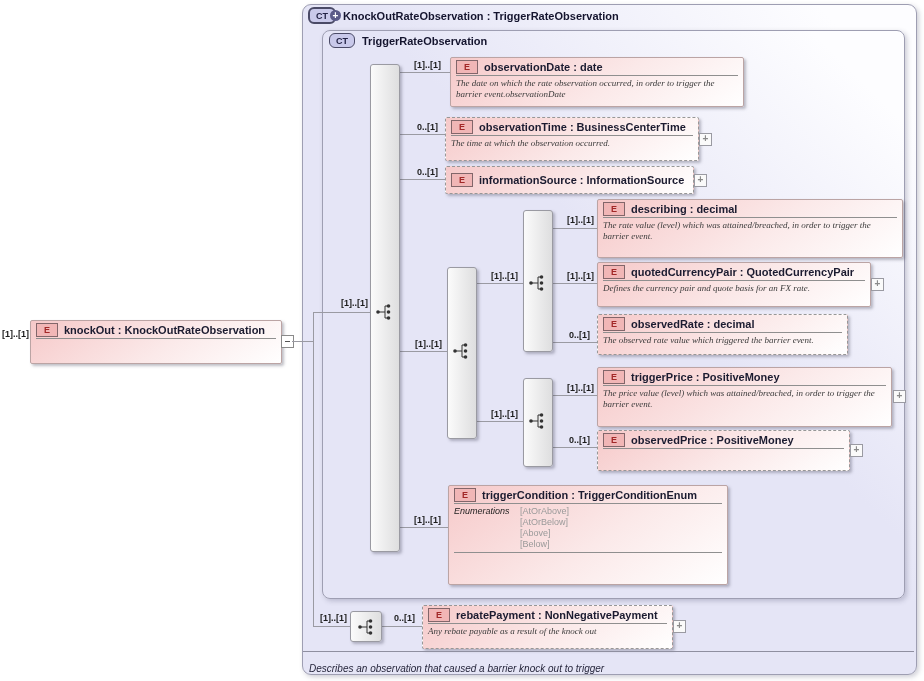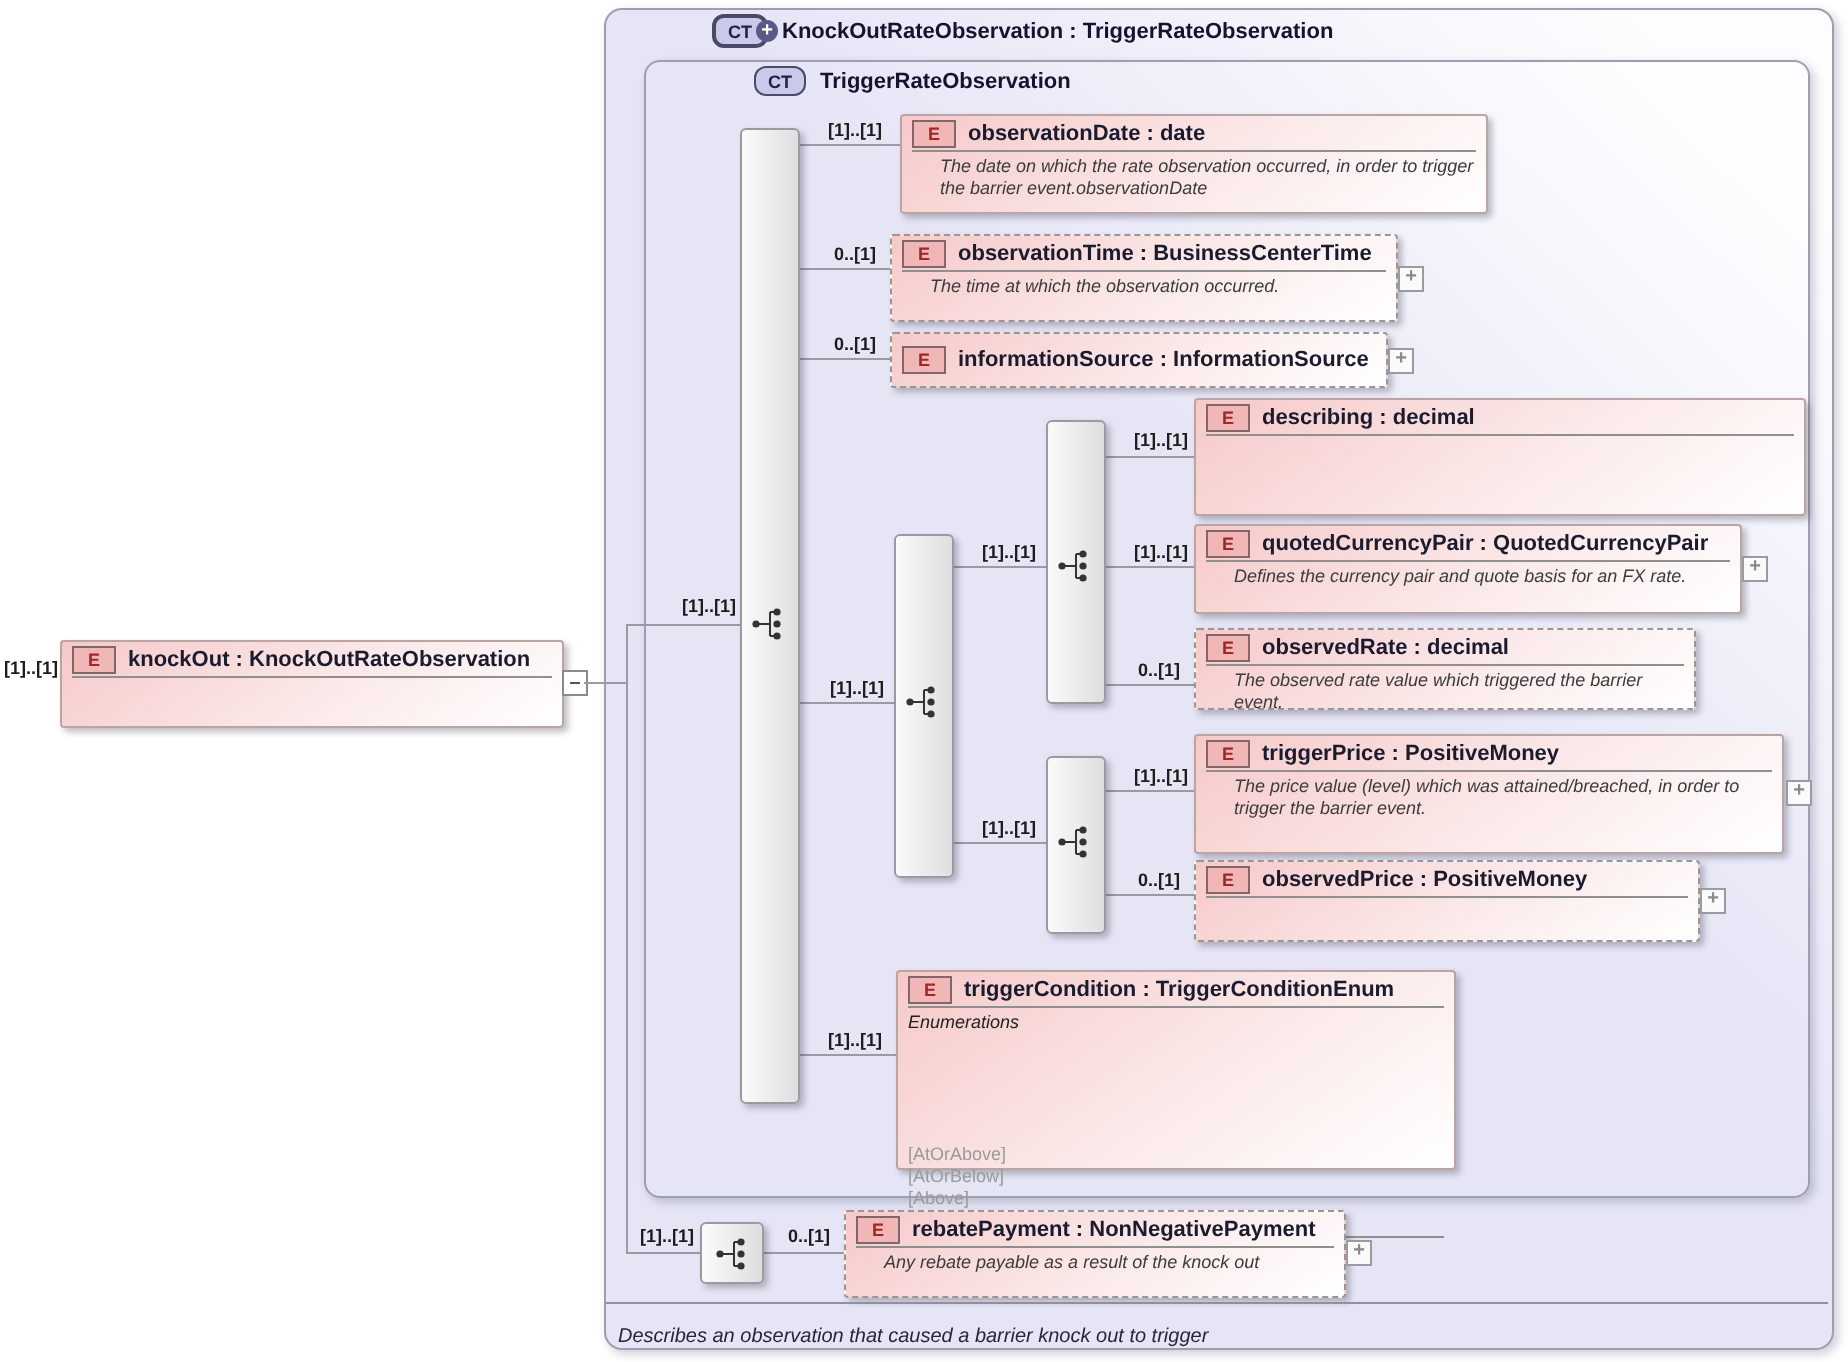--- a/index.html
+++ b/index.html
@@ -2,42 +2,42 @@
 <html><head>
 <meta charset="utf-8">
 <style>
   html,body{margin:0;padding:0;background:#ffffff;font-family:"Liberation Sans",sans-serif;}
   #canvas{position:relative;width:924px;height:681px;overflow:hidden;background:#fff;}
 
   
   .ct-box{position:absolute;border:1px solid #9e9eb2;border-radius:9px;
           background:linear-gradient(to top right,#e5e5f6 55%,#fdfdff 92%);
           box-shadow:2px 2px 5px rgba(60,60,90,.25);}
-  .ct-head{position:absolute;display:flex;align-items:center;gap:7px;white-space:nowrap;margin-left:48px;}
+  .ct-head{position:absolute;display:flex;align-items:center;gap:7px;white-space:nowrap;}
   .ct-badge{position:relative;height:13px;min-width:18px;border:2px solid #4a4a66;border-radius:6px;
             background:#c9c9ea;color:#222244;font-size:9px;font-weight:bold;
             display:flex;align-items:center;justify-content:center;padding:0 3px;}
   .ct-plus-circle{position:absolute;right:-7px;top:1px;width:11px;height:11px;border-radius:50%;
             background:#5a5a88;color:#fff;font-size:10px;line-height:11px;text-align:center;font-weight:bold;}
   .ct-title{font-size:11px;font-weight:bold;color:#14142e;}
 
   
   .el-box{position:absolute;border:1px solid #bba4a4;border-radius:2px;
           background:linear-gradient(145deg,#f6c9c9 0%,#fbe9e9 55%,#ffffff 100%);
           box-shadow:2px 2px 3px rgba(70,70,90,.35);}
   .el-box.dashed{border:1px dashed #979797;}
   .el-head{display:flex;align-items:center;gap:6px;padding:2px 5px 1px 5px;height:13px;}
   .e-badge{width:20px;height:12px;flex:0 0 20px;border:1px solid #82666a;background:#f1b6b6;
            color:#a22828;font-size:9px;font-weight:bold;display:flex;align-items:center;justify-content:center;}
   .el-title{font-size:11px;font-weight:bold;color:#1b1b30;white-space:nowrap;}
   .el-sep{border-top:1px solid #8f8f8f;margin:1px 5px 1px 5px;}
-  .el-desc{font-style:italic;font-size:9px;color:#3c3c3c;line-height:1.2;padding:1px 5px 2px 19px;}
-
-  
-  .enum-row{display:flex;padding:1px 5px 0 5px;flex-direction:column;}
+  .el-desc{font-style:italic;font-size:9px;color:#3c3c3c;line-height:1.2;padding:1px 5px 2px 5px;font-family:Liberation Serif, serif;}
+
+  
+  .enum-row{display:flex;padding:1px 5px 0 5px;}
   .enum-label{font-style:italic;font-size:9px;color:#222;width:66px;flex:0 0 66px;}
   .enum-values{font-size:9px;color:#9a9a9a;line-height:1.22;}
 
   
   .bar{position:absolute;width:28px;border:1px solid #9a9aa2;border-radius:3px;
        background:linear-gradient(to right,#fbfbfb,#dededf);box-shadow:2px 2px 3px rgba(70,70,90,.35);}
   .icon-box{position:absolute;border:1px solid #9a9aa2;border-radius:3px;
        background:linear-gradient(to right,#fbfbfb,#dededf);box-shadow:2px 2px 3px rgba(70,70,90,.35);
        display:flex;align-items:center;justify-content:center;}
   .grp-icon{position:absolute;width:20px;height:20px;}
@@ -201,20 +201,21 @@
   </div>
   <div class="plus-box" style="left:694px;top:174px;">+</div>
 
   <span class="lbl" style="left:567px;top:215px;">[1]..[1]</span>
   <div class="el-box" style="left:597px;top:199px;width:304px;height:57px;">
     <div class="el-head">
       <span class="e-badge">E</span>
       <span class="el-title">describing : decimal</span>
     </div>
     <div class="el-sep"></div>
+    <div class="el-desc">The rate value (level) which was attained/breached, in order to trigger the barrier event.</div>
   </div>
 
   <span class="lbl" style="left:567px;top:271px;">[1]..[1]</span>
   <div class="el-box" style="left:597px;top:262px;width:272px;height:43px;">
     <div class="el-head">
       <span class="e-badge">E</span>
       <span class="el-title">quotedCurrencyPair : QuotedCurrencyPair</span>
     </div>
     <div class="el-sep"></div>
     <div class="el-desc">Defines the currency pair and quote basis for an FX rate.</div>

